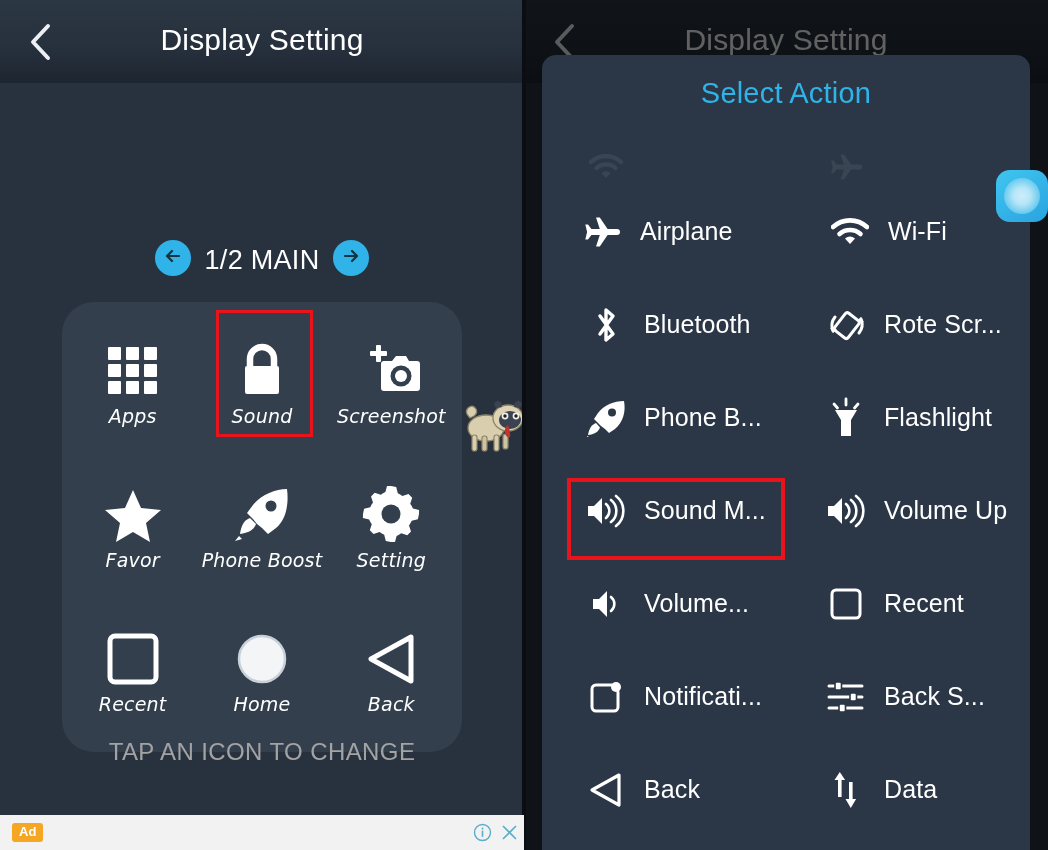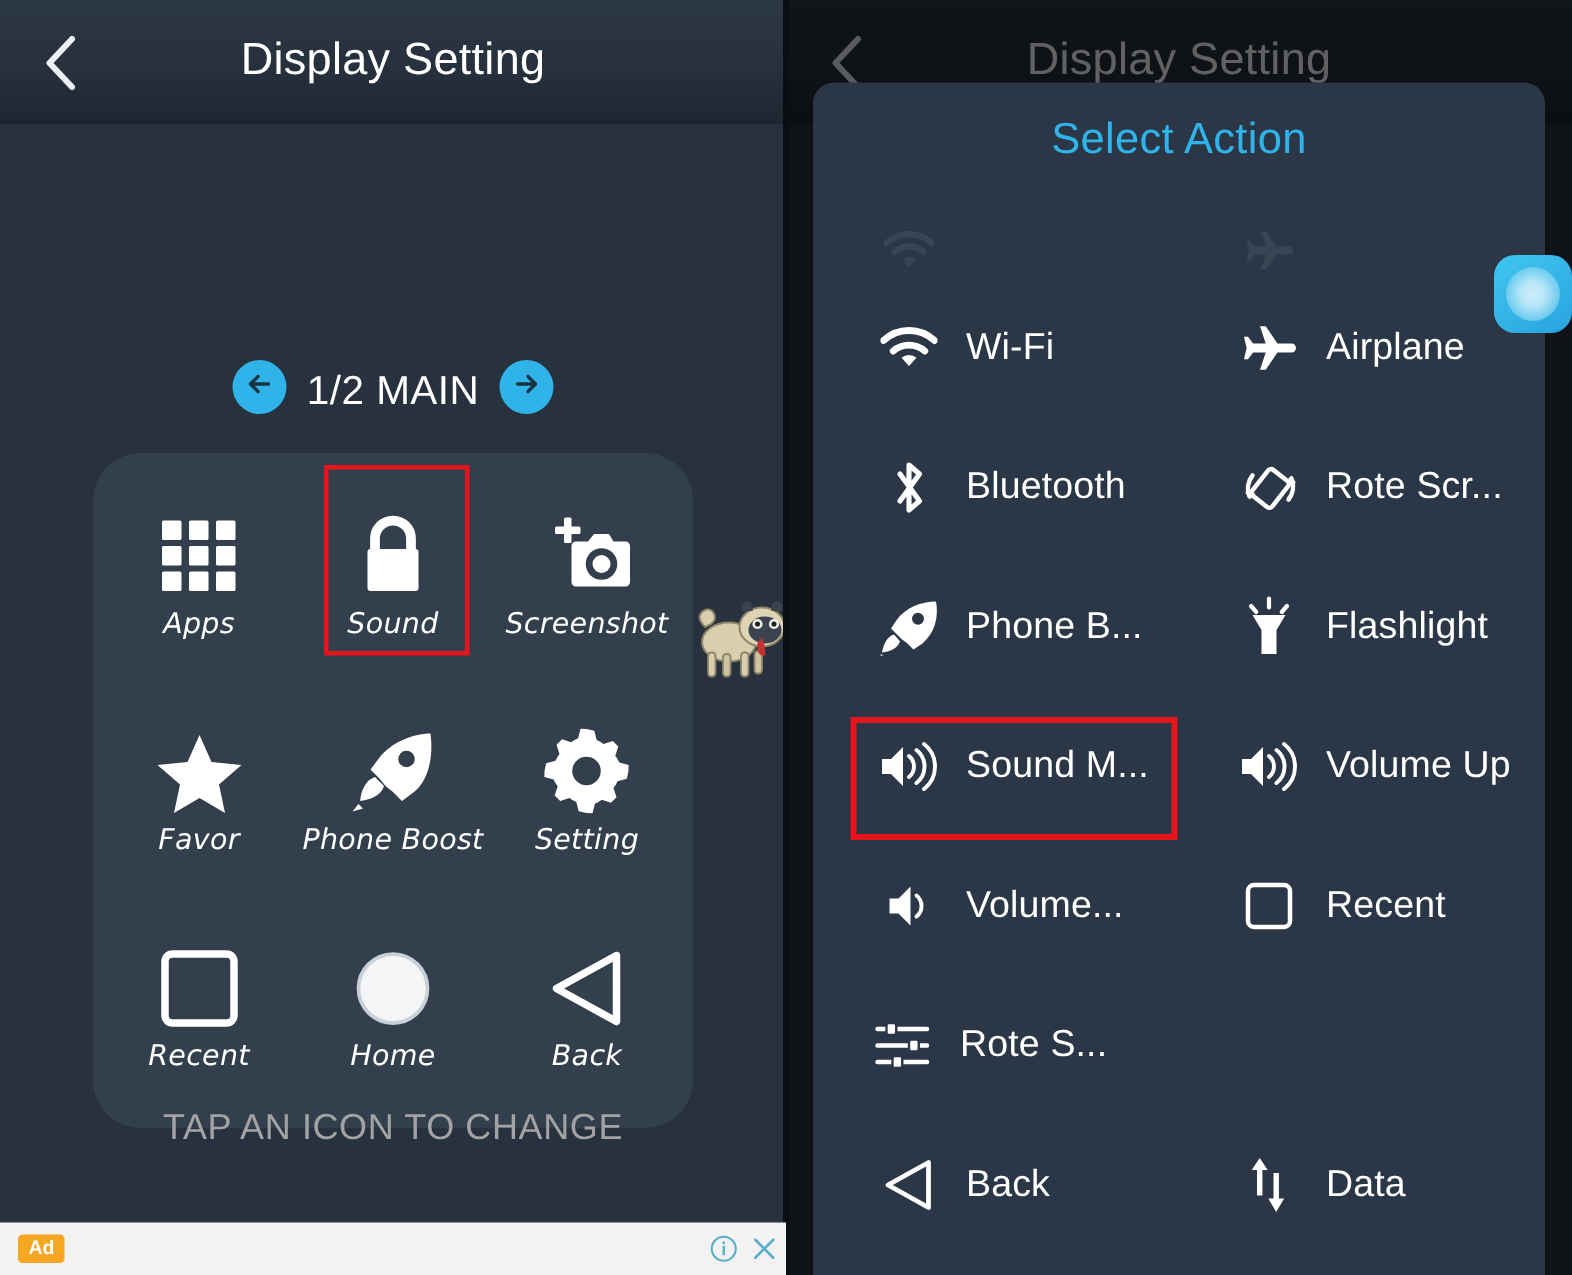--- a/index.html
+++ b/index.html
@@ -389,39 +389,39 @@
               <svg width="36" height="30" viewBox="0 0 36 30">
                 <path d="M34 15 a2.6 2.6 0 0 0 -2.6 -2.6 l-8.4 0 l-7 -10 l-3.4 0 l3.4 10
                          l-7.5 0 l-3 -4 l-2.4 0 l1.6 6.6 l-1.6 6.6 l2.4 0 l3 -4 l7.5 0
                          l-3.4 10 l3.4 0 l7 -10 l8.4 0 A2.6 2.6 0 0 0 34 15 z" fill="#ffffff"></path>
               </svg>
             </span>
           </div>
         </div>
 
         <div class="action-row">
+          <div class="action-item col2">
+            <span class="action-glyph">
+              <svg width="40" height="34" viewBox="0 0 40 34">
+                <path d="M38 17 a3 3 0 0 0 -3 -3 l-9.4 0 l-7.8 -11.5 l-3.8 0 l3.8 11.5
+                         l-8.4 0 l-3.4 -4.5 l-2.7 0 l1.8 7.5 l-1.8 7.5 l2.7 0 l3.4 -4.5 l8.4 0
+                         l-3.8 11.5 l3.8 0 l7.8 -11.5 l9.4 0 A3 3 0 0 0 38 17 z" fill="#ffffff"></path>
+              </svg>
+            </span>
+            <span class="action-label">Airplane</span>
+          </div>
           <div class="action-item">
             <span class="action-glyph">
               <svg width="38" height="28" viewBox="0 0 38 28">
                 <path d="M2 9 A25 25 0 0 1 36 9" stroke="#ffffff" stroke-width="4.6" fill="none" stroke-linecap="round"></path>
                 <path d="M8.5 16 A16 16 0 0 1 29.5 16" stroke="#ffffff" stroke-width="4.6" fill="none" stroke-linecap="round"></path>
                 <path d="M19 26 l-5 -5.5 a8 8 0 0 1 10 0 z" fill="#ffffff"></path>
               </svg>
             </span>
             <span class="action-label">Wi-Fi</span>
-          </div>
-          <div class="action-item col2">
-            <span class="action-glyph">
-              <svg width="40" height="34" viewBox="0 0 40 34">
-                <path d="M38 17 a3 3 0 0 0 -3 -3 l-9.4 0 l-7.8 -11.5 l-3.8 0 l3.8 11.5
-                         l-8.4 0 l-3.4 -4.5 l-2.7 0 l1.8 7.5 l-1.8 7.5 l2.7 0 l3.4 -4.5 l8.4 0
-                         l-3.8 11.5 l3.8 0 l7.8 -11.5 l9.4 0 A3 3 0 0 0 38 17 z" fill="#ffffff"></path>
-              </svg>
-            </span>
-            <span class="action-label">Airplane</span>
           </div>
         </div>
 
         <div class="action-row">
           <div class="action-item">
             <span class="action-glyph">
               <svg width="28" height="40" viewBox="0 0 28 40">
                 <path d="M8 11 L21 29 L14 35 L14 5 L21 11 L8 29" stroke="#ffffff" stroke-width="3.4" fill="none" stroke-linecap="round" stroke-linejoin="round"></path>
               </svg>
             </span>
@@ -510,34 +510,43 @@
             <span class="action-glyph">
               <svg width="36" height="36" viewBox="0 0 36 36">
                 <rect x="4" y="4" width="28" height="28" rx="4" stroke="#ffffff" stroke-width="3" fill="none"></rect>
               </svg>
             </span>
             <span class="action-label">Recent</span>
           </div>
         </div>
 
         <div class="action-row">
+          <div class="action-item">
+            <span class="action-glyph">
+              <svg width="36" height="36" viewBox="0 0 36 36">
+                <path d="M24 6 H8 a4 4 0 0 0 -4 4 v18 a4 4 0 0 0 4 4 h18 a4 4 0 0 0 4 -4 V13" stroke="#ffffff" stroke-width="3" fill="none" stroke-linecap="round"></path>
+                <circle cx="28" cy="8" r="5" fill="#ffffff"></circle>
+              </svg>
+            </span>
+            <span class="action-label">Notificati...</span>
+          </div>
           <div class="action-item col2">
             <span class="action-glyph">
               <svg width="40" height="36" viewBox="0 0 40 36">
                 <g stroke="#ffffff" stroke-width="3" stroke-linecap="round">
                   <line x1="3" y1="7" x2="36" y2="7"></line>
                   <line x1="3" y1="18" x2="36" y2="18"></line>
                   <line x1="3" y1="29" x2="36" y2="29"></line>
                 </g>
                 <rect x="9" y="3" width="6.5" height="8" rx="1.6" fill="#ffffff" stroke="#2b3747" stroke-width="1.6"></rect>
                 <rect x="24" y="14" width="6.5" height="8" rx="1.6" fill="#ffffff" stroke="#2b3747" stroke-width="1.6"></rect>
                 <rect x="13" y="25" width="6.5" height="8" rx="1.6" fill="#ffffff" stroke="#2b3747" stroke-width="1.6"></rect>
               </svg>
             </span>
-            <span class="action-label">Rote S...</span>
+            <span class="action-label">Back S...</span>
           </div>
         </div>
 
         <div class="action-row">
           <div class="action-item">
             <span class="action-glyph">
               <svg width="38" height="36" viewBox="0 0 38 36">
                 <path d="M32 3 L5 18 L32 33 Z" stroke="#ffffff" stroke-width="3.2" fill="none" stroke-linejoin="round"></path>
               </svg>
             </span>

